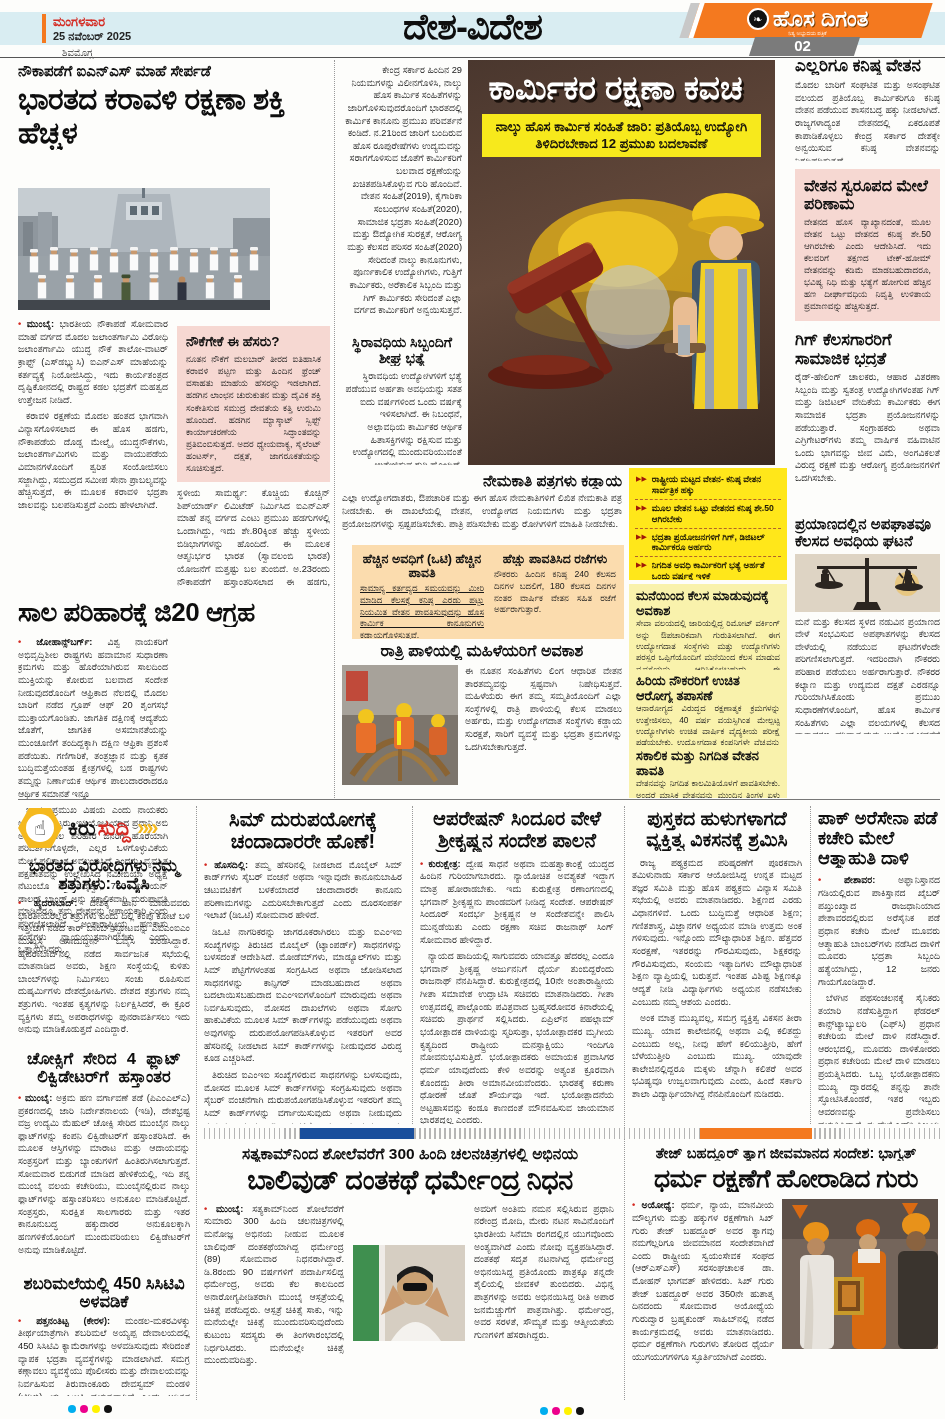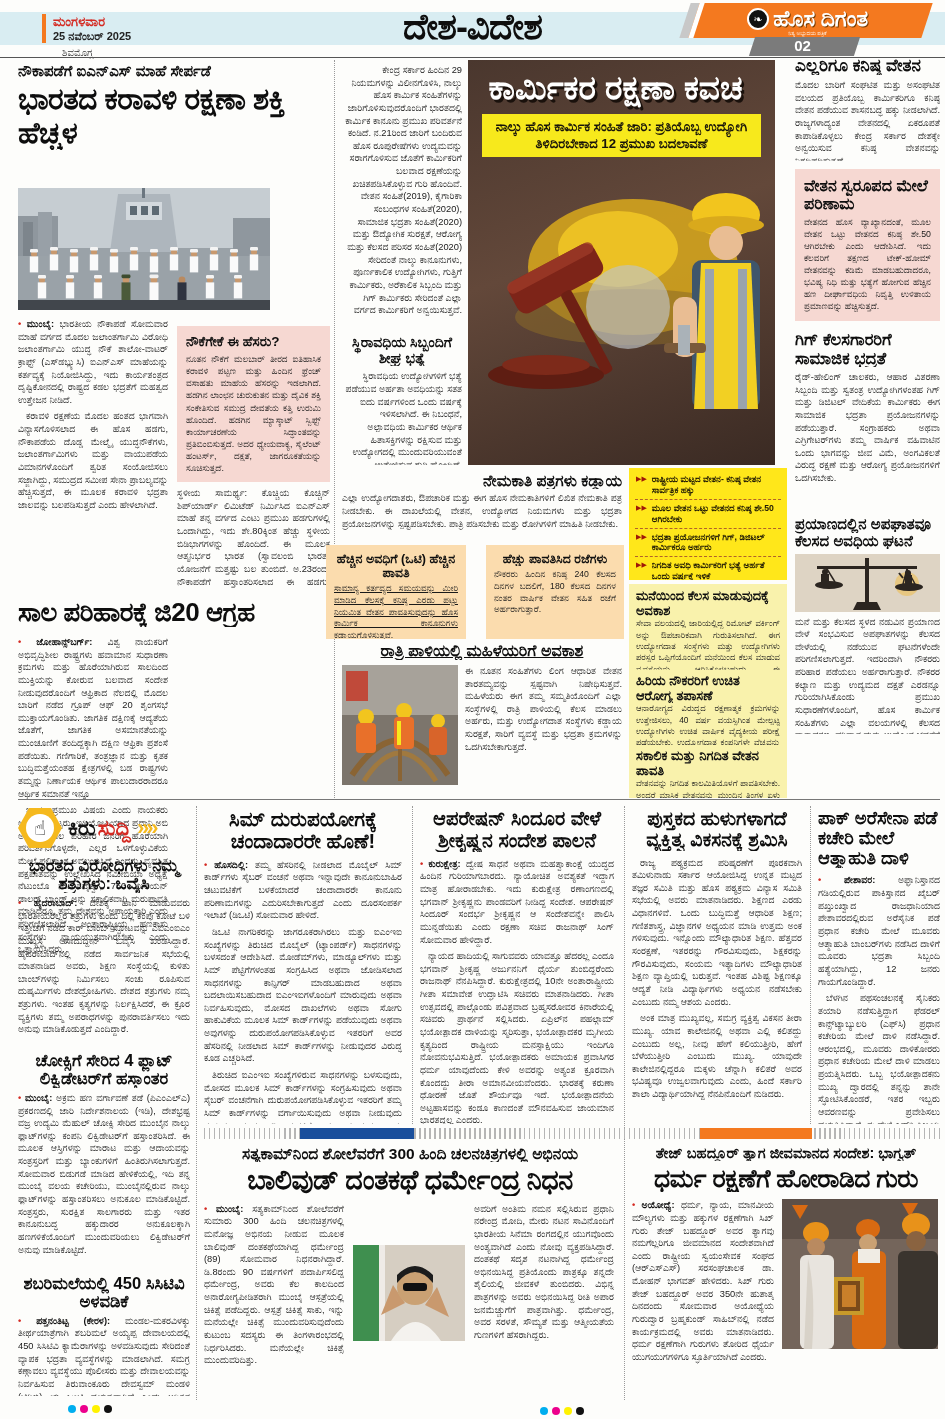--- a/index.html
+++ b/index.html
@@ -37,21 +37,21 @@
   <div class="abs" style="left:42px;top:14px;border-left:4px solid #f4791f;padding-left:7px;">
     <div style="color:#d42a22;font-weight:bold;font-size:13px;">ಮಂಗಳವಾರ</div>
     <div style="font-size:11px;font-weight:bold;color:#222;">25 ನವೆಂಬರ್ 2025</div>
   </div>
   <div class="abs" style="left:62px;top:47px;font-size:10px;color:#333;">ಶಿವಮೊಗ್ಗ</div>
   <div class="abs hsec" style="left:290px;top:7px;width:365px;text-align:center;font-size:36px;font-weight:800;letter-spacing:-1px;">ದೇಶ-ವಿದೇಶ</div>
 
   <div class="abs skew" style="right:18px;top:3px;width:228px;height:35px;background:#f4791f;border-left:5px solid #fff;box-shadow:-9px 0 0 #c8c8c8;"></div>
   <div class="abs" style="right:30px;top:6px;width:215px;text-align:center;">
     <span style="display:inline-block;vertical-align:middle;width:18px;height:18px;border-radius:50%;background:#111;border:2px solid #fff;color:#fff;font-size:11px;line-height:18px;text-align:center;">❧</span>
-    <span style="color:#fff;font-weight:800;font-size:22px;vertical-align:middle;text-shadow:1px 1px 0 #7a3c00;font-family:Liberation Serif, serif;">ಹೊಸ ದಿಗಂತ</span>
+    <span style="color:#fff;font-weight:800;font-size:22px;vertical-align:middle;text-shadow:1px 1px 0 #7a3c00;">ಹೊಸ ದಿಗಂತ</span>
     <div style="color:#fff;font-size:5.5px;margin-top:-2px;">ನಿತ್ಯ ಅಭ್ಯುದಯ ಪತ್ರಿಕೆ</div>
   </div>
   <div class="abs skew" style="right:88px;top:37px;width:105px;height:19px;background:#7b7b7b;"></div>
   <div class="abs" style="right:95px;top:37px;width:95px;text-align:center;color:#fff;font-weight:800;font-size:15px;">02</div>
   <div class="abs hrule" style="left:0;top:57px;width:945px;border-top:1.5px solid #555;"></div>
 
   <div class="abs hsec" style="left:18px;top:63px;width:312px;font-size:15px;">ನೌಕಾಪಡೆಗೆ ಐಎನ್‌ಎಸ್ ಮಾಹೆ ಸೇರ್ಪಡೆ</div>
   <div class="abs hsec" style="left:18px;top:82px;width:312px;font-size:29.5px;font-weight:800;line-height:1.15;letter-spacing:-0.5px;">ಭಾರತದ ಕರಾವಳಿ ರಕ್ಷಣಾ ಶಕ್ತಿ ಹೆಚ್ಚಳ</div>
 
   <div class="abs clip" style="left:18px;top:188px;width:252px;height:122px;background:#b9bec3;">
@@ -161,31 +161,31 @@
   <div class="abs" style="left:342px;top:472px;width:280px;">
     <div class="hsec" style="font-size:15.5px;text-align:right;margin-bottom:3px;">ನೇಮಕಾತಿ ಪತ್ರಗಳು ಕಡ್ಡಾಯ</div>
     <div class="bt" style="height:40px;">ಎಲ್ಲಾ ಉದ್ಯೋಗದಾತರು, ಔಪಚಾರಿಕ ಮತ್ತು ಈಗ ಹೊಸ ನೇಮಕಾತಿಗಳಿಗೆ ಲಿಖಿತ ನೇಮಕಾತಿ ಪತ್ರ ನೀಡಬೇಕು. ಈ ದಾಖಲೆಯಲ್ಲಿ ವೇತನ, ಉದ್ಯೋಗದ ನಿಯಮಗಳು ಮತ್ತು ಭದ್ರತಾ ಪ್ರಯೋಜನಗಳನ್ನು ಸ್ಪಷ್ಟಪಡಿಸಬೇಕು. ಪಾತ್ರಿ ಪಡಿಸಬೇಕು ಮತ್ತು ರೋಗಿಗಳಿಗೆ ಮಾಹಿತಿ ನೀಡಬೇಕು.</div>
   </div>
 
   <div class="abs" style="left:342px;top:335px;width:120px;">
     <div class="hsec" style="font-size:14px;text-align:center;margin-bottom:4px;">ಸ್ಥಿರಾವಧಿಯ ಸಿಬ್ಬಂದಿಗೆ ಶೀಘ್ರ ಭತ್ಯೆ</div>
     <div class="bt" style="text-align:right;height:95px;">ಸ್ಥಿರಾವಧಿಯ ಉದ್ಯೋಗಿಗಳಿಗೆ ಭತ್ಯೆ ಪಡೆಯುವ ಅರ್ಹತಾ ಅವಧಿಯನ್ನು ಸತತ ಐದು ವರ್ಷಗಳಿಂದ ಒಂದು ವರ್ಷಕ್ಕೆ ಇಳಿಸಲಾಗಿದೆ. ಈ ನಿಬಂಧನೆ, ಅಲ್ಪಾವಧಿಯ ಕಾರ್ಮಿಕರ ಆರ್ಥಿಕ ಹಿತಾಸಕ್ತಿಗಳನ್ನು ರಕ್ಷಿಸುವ ಮತ್ತು ಉದ್ಯೋಗದಲ್ಲಿ ಮುಂದುವರಿಯುವಂತೆ ಉತ್ತೇಜಿಸುವ ಗುರಿ ಹೊಂದಿದೆ.</div>
   </div>
 
-  <div class="abs peachbox" style="left:326px;top:545px;width:124px;height:80px;">
+  <div class="abs peachbox" style="left:352px;top:545px;width:124px;height:80px;">
     <div class="hsec" style="font-size:12.5px;text-align:center;margin-bottom:3px;">ಹೆಚ್ಚಿನ ಅವಧಿಗೆ (ಒಟಿ) ಹೆಚ್ಚಿನ ಪಾವತಿ</div>
     <div class="bt" style="font-size:8.7px;text-decoration:underline;">ಸಾಮಾನ್ಯ ಕರ್ತವ್ಯದ ಸಮಯವನ್ನು ಮೀರಿ ಮಾಡಿದ ಕೆಲಸಕ್ಕೆ ಕನಿಷ್ಠ ಎರಡು ಪಟ್ಟು ನಿಯಮಿತ ವೇತನ ಪಾವತಿಸುವುದನ್ನು ಹೊಸ ಕಾರ್ಮಿಕ ಕಾನೂನುಗಳು ಕಡ್ಡಾಯಗೊಳಿಸುತ್ತವೆ.</div>
   </div>
   <div class="abs peachbox" style="left:486px;top:545px;width:122px;height:80px;">
     <div class="hsec" style="font-size:12.5px;text-align:center;margin-bottom:3px;">ಹೆಚ್ಚು ಪಾವತಿಸಿದ ರಜೆಗಳು</div>
     <div class="bt" style="font-size:8.7px;">ನೌಕರರು ಹಿಂದಿನ ಕನಿಷ್ಠ 240 ಕೆಲಸದ ದಿನಗಳ ಬದಲಿಗೆ, 180 ಕೆಲಸದ ದಿನಗಳ ನಂತರ ವಾರ್ಷಿಕ ವೇತನ ಸಹಿತ ರಜೆಗೆ ಅರ್ಹರಾಗುತ್ತಾರೆ.</div>
   </div>
 
   <div class="abs" style="left:342px;top:642px;width:280px;">
-    <div class="hsec" style="font-size:16px;text-align:center;margin-bottom:5px;text-decoration:underline;">ರಾತ್ರಿ ಪಾಳಿಯಲ್ಲಿ ಮಹಿಳೆಯರಿಗೆ ಅವಕಾಶ</div>
+    <div class="hsec" style="font-size:16px;text-align:center;margin-bottom:5px;">ರಾತ್ರಿ ಪಾಳಿಯಲ್ಲಿ ಮಹಿಳೆಯರಿಗೆ ಅವಕಾಶ</div>
     <div style="display:flex;gap:7px;">
       <div class="clip" style="width:116px;height:120px;background:#8e8a84;flex:0 0 auto;">
         <svg width="116" height="120" viewBox="0 0 116 120">
           <rect width="116" height="50" fill="#a7a29a"></rect>
           <rect y="50" width="116" height="70" fill="#7c756c"></rect>
           <rect x="4" y="6" width="22" height="30" fill="#c04a3a"></rect>
           <path d="M10 110 Q 58 40 106 110" stroke="#8a6434" stroke-width="6" fill="none"></path>
           <path d="M22 116 Q 58 60 94 116" stroke="#a0793f" stroke-width="5" fill="none"></path>
           <line x1="58" y1="52" x2="58" y2="116" stroke="#8a6434" stroke-width="4"></line>
           <g>
@@ -292,21 +292,21 @@
       <span style="font-size:21px;font-weight:800;color:#111;">ಕಿರು</span>
         <span style="font-size:21px;font-weight:800;color:#d42a22;margin-left:-4px;">ಸುದ್ದಿ</span>
       <span style="color:#f5b91e;font-weight:800;font-size:22px;letter-spacing:-3px;">»»</span>
     </div>
 
     <div class="hsec" style="font-size:16.5px;text-align:center;margin:2px 0 4px 0;">ಭಾರತದ ವಿರೋಧಿಗಳು ನಮ್ಮ ಶತ್ರುಗಳು: ಒವೈಸಿ</div>
     <div class="bt" style="height:148px;">
       <p class="noind"><span class="dl">ಹೈದರಾಬಾದ್:</span> <span>ದೇಶಕ್ಕೆ ಹಾನಿ ಮಾಡುವವರು ಭಾರತೀಯರೆಲ್ಲರ ಶತ್ರುಗಳು ಎಂದು ದಿಲ್ಲಿ ಕೆಂಪು ಕೋಟೆ ಬಳಿ ಇತ್ತೀಚೆಗೆ ನಡೆದ ಕಾರ್ ಬಾಂಬ್ ಸ್ಫೋಟವನ್ನು ಎಐಎಂಐಎಂ ಮುಖ್ಯಸ್ಥ ಅಸಾದುದ್ದೀನ್ ಒವೈಸಿ ಖಂಡಿಸಿದ್ದಾರೆ. ಹೈದರಾಬಾದ್‌ನಲ್ಲಿ ನಡೆದ ಸಾರ್ವಜನಿಕ ಸಭೆಯಲ್ಲಿ ಮಾತನಾಡಿದ ಅವರು, ಶಿಕ್ಷಣ ಸಂಸ್ಥೆಯಲ್ಲಿ ಕುಳಿತು ಬಾಂಬ್‌ಗಳನ್ನು ನಿರ್ಮಿಸಲು ಸಂಚು ರೂಪಿಸುವ ದುಷ್ಕರ್ಮಿಗಳು ದೇಶದ್ರೋಹಿಗಳು. ದೇಶದ ಶತ್ರುಗಳು ನಮ್ಮ ಶತ್ರುಗಳು. ಇಂತಹ ಕೃತ್ಯಗಳನ್ನು ನಿರ್ಲಕ್ಷಿಸಿದರೆ, ಈ ಕ್ರೂರ ವ್ಯಕ್ತಿಗಳು ತಮ್ಮ ಅಪರಾಧಗಳನ್ನು ಪುನರಾವರ್ತಿಸಲು ಇದು ಅನುವು ಮಾಡಿಕೊಡುತ್ತದೆ ಎಂದಿದ್ದಾರೆ.</span></p>
     </div>
 
-    <div class="hsec" style="font-size:16.5px;text-align:center;margin:6px 0 4px 0;">ಚೋಕ್ಸಿಗೆ ಸೇರಿದ 4 ಫ್ಲಾಟ್ ಲಿಕ್ವಿಡೇಟರ್‌ಗೆ ಹಸ್ತಾಂತರ</div>
+    <div class="hsec" style="font-size:16.5px;text-align:center;margin:6px 0 4px 0;font-family:Liberation Mono, monospace;">ಚೋಕ್ಸಿಗೆ ಸೇರಿದ 4 ಫ್ಲಾಟ್ ಲಿಕ್ವಿಡೇಟರ್‌ಗೆ ಹಸ್ತಾಂತರ</div>
     <div class="bt" style="height:176px;">
       <p class="noind"><span class="dl">ಮುಂಬೈ:</span> <span>ಅಕ್ರಮ ಹಣ ವರ್ಗಾವಣೆ ತಡೆ (ಪಿಎಂಎಲ್ಎ) ಪ್ರಕರಣದಲ್ಲಿ ಜಾರಿ ನಿರ್ದೇಶನಾಲಯ (ಇಡಿ), ದೇಶಭ್ರಷ್ಟ ವಜ್ರ ಉದ್ಯಮಿ ಮೆಹುಲ್ ಚೋಕ್ಸಿ ಸೇರಿದ ಮುಂಬೈನ ನಾಲ್ಕು ಫ್ಲಾಟ್‌ಗಳನ್ನು ಕಂಪನಿ ಲಿಕ್ವಿಡೇಟರ್‌ಗೆ ಹಸ್ತಾಂತರಿಸಿದೆ. ಈ ಮೂಲಕ ಆಸ್ತಿಗಳನ್ನು ಮಾರಾಟ ಮತ್ತು ಆದಾಯವನ್ನು ಸಂತ್ರಸ್ತರಿಗೆ ಮತ್ತು ಬ್ಯಾಂಕುಗಳಿಗೆ ಹಿಂತಿರುಗಿಸಲಾಗುತ್ತದೆ. ಸೋಮವಾರ ಬಿಡುಗಡೆ ಮಾಡಿದ ಹೇಳಿಕೆಯಲ್ಲಿ, ಇದಿ ತನ್ನ ಮುಂಬೈ ವಲಯ ಕಚೇರಿಯು, ಮುಂಬೈನಲ್ಲಿರುವ ನಾಲ್ಕು ಫ್ಲಾಟ್‌ಗಳನ್ನು ಹಸ್ತಾಂತರಿಸಲು ಅನುಕೂಲ ಮಾಡಿಕೊಟ್ಟಿದೆ. ಸಂತ್ರಸ್ತರು, ಸುರಕ್ಷಿತ ಸಾಲಗಾರರು ಮತ್ತು ಇತರ ಕಾನೂನುಬದ್ಧ ಹಕ್ಕುದಾರರ ಅನುಕೂಲಕ್ಕಾಗಿ ಹಣಗಳಿಕೆಯೊಂದಿಗೆ ಮುಂದುವರಿಯಲು ಲಿಕ್ವಿಡೇಟರ್‌ಗೆ ಅನುವು ಮಾಡಿಕೊಟ್ಟಿದೆ.</span></p>
     </div>
 
     <div class="hsec" style="font-size:16.5px;text-align:center;margin:6px 0 4px 0;">ಶಬರಿಮಲೆಯಲ್ಲಿ 450 ಸಿಸಿಟಿವಿ ಅಳವಡಿಕೆ</div>
     <div class="bt" style="height:150px;">
       <p class="noind"><span class="dl">ಪತ್ತನಂತಿಟ್ಟ (ಕೇರಳ):</span> <span>ಮಂಡಲ-ಮಕರವಿಳಕ್ಕು ತೀರ್ಥಯಾತ್ರೆಗಾಗಿ ಶಬರಿಮಲೆ ಅಯ್ಯಪ್ಪ ದೇವಾಲಯದಲ್ಲಿ 450 ಸಿಸಿಟಿವಿ ಕ್ಯಾಮೆರಾಗಳನ್ನು ಅಳವಡಿಸುವುದು ಸೇರಿದಂತೆ ವ್ಯಾಪಕ ಭದ್ರತಾ ವ್ಯವಸ್ಥೆಗಳನ್ನು ಮಾಡಲಾಗಿದೆ. ಸಮಗ್ರ ಕಣ್ಗಾವಲು ವ್ಯವಸ್ಥೆಯು ಪೊಲೀಸರು ಮತ್ತು ದೇವಾಲಯವನ್ನು ನಿರ್ವಹಿಸುವ ತಿರುವಾಂಕೂರು ದೇವಸ್ವಮ್ ಮಂಡಳಿ (ಟಿಡಿಬಿ) ಯ ಜಂಟಿ ಪ್ರಯತ್ನವಾಗಿದೆ ಎಂದು ಅಧಿಕೃತ ಹೇಳಿಕೆಯೊಂದು ಸೋಮವಾರ ತಿಳಿಸಿದೆ. ಪೊಲೀಸರು ಮತ್ತು ಟಿಡಿಬಿಯಿಂದ ನಿರ್ವಹಿಸಲ್ಪಡುವ ವಿಶೇಷವಾಗಿ ವ್ಯವಸ್ಥೆಗೊಳಿಸಲಾದ ನಿಯಂತ್ರಣ ಕೊಠಡಿಗಳ ಮೂಲಕ ಕಣ್ಗಾವಲನ್ನು ನಿರ್ವಹಿಸಲಾಗುತ್ತದೆ.</span></p>
     </div>
   </div>
   <div class="abs" style="left:68px;top:1399px;">

